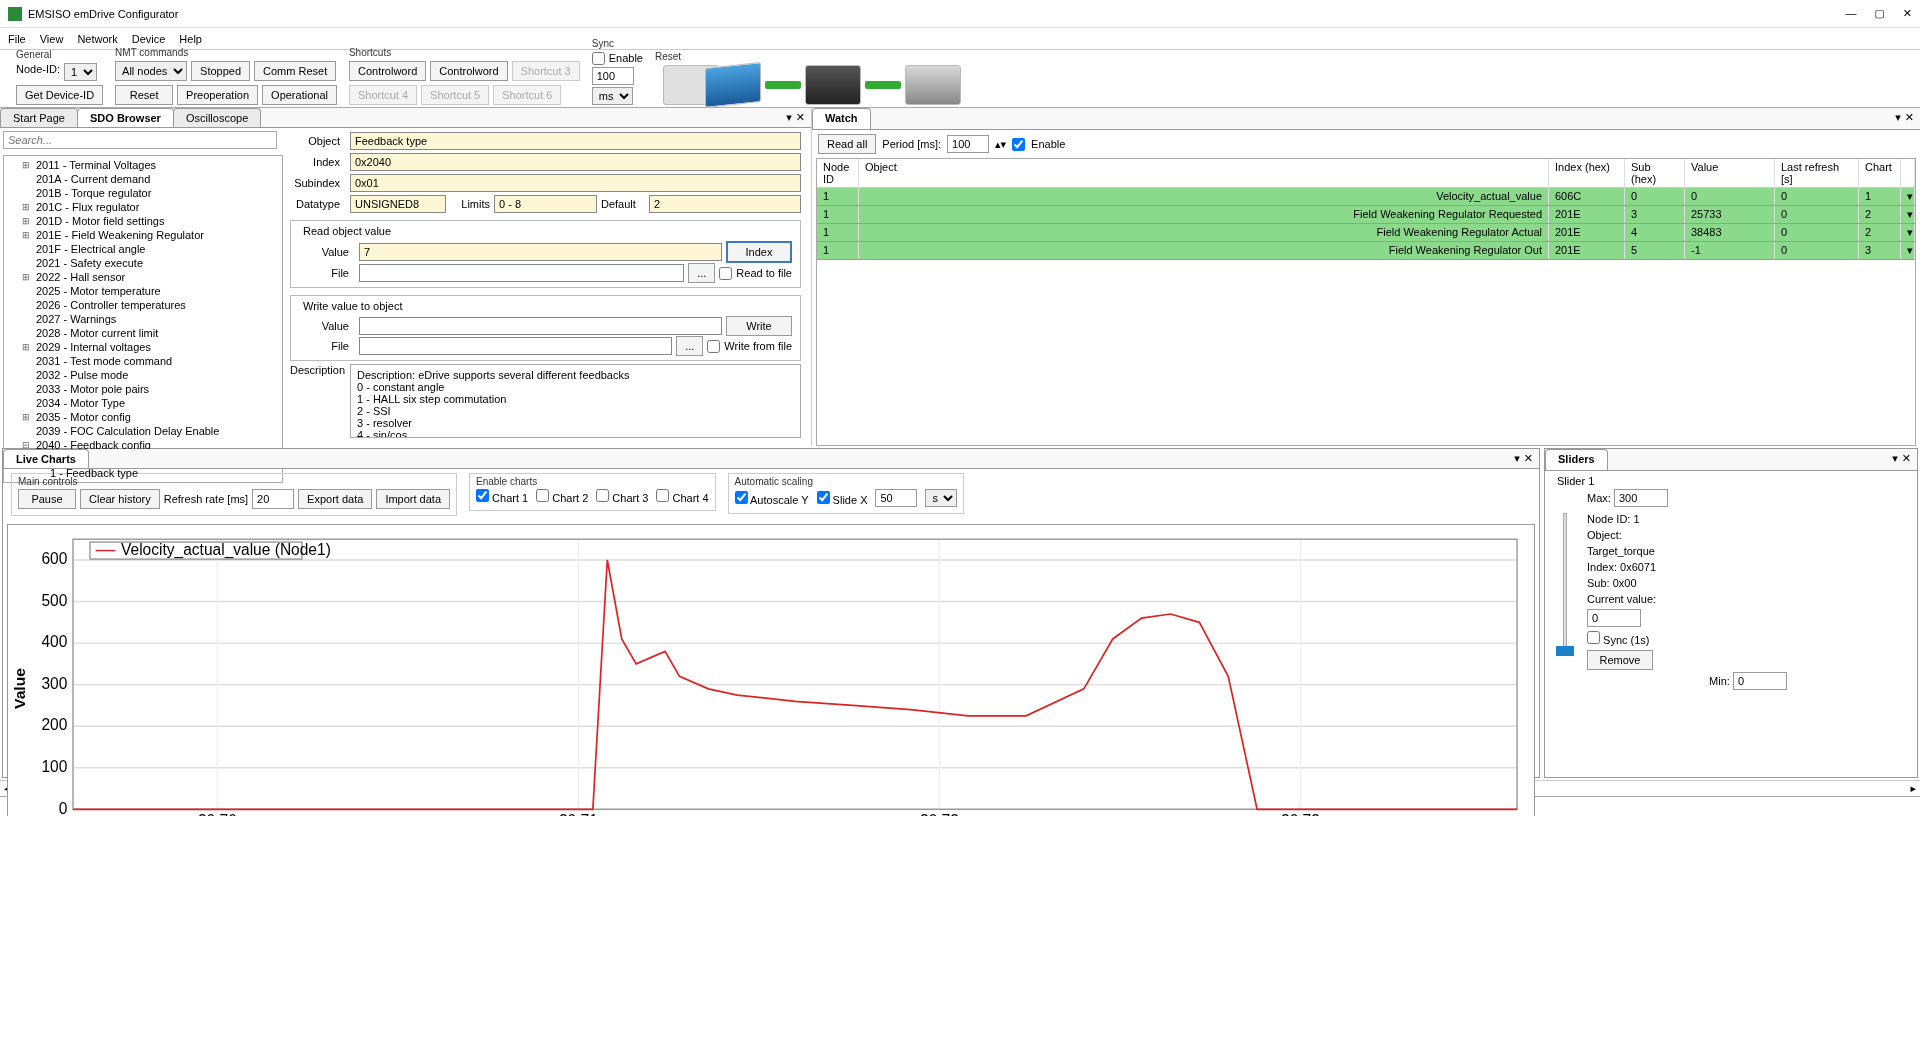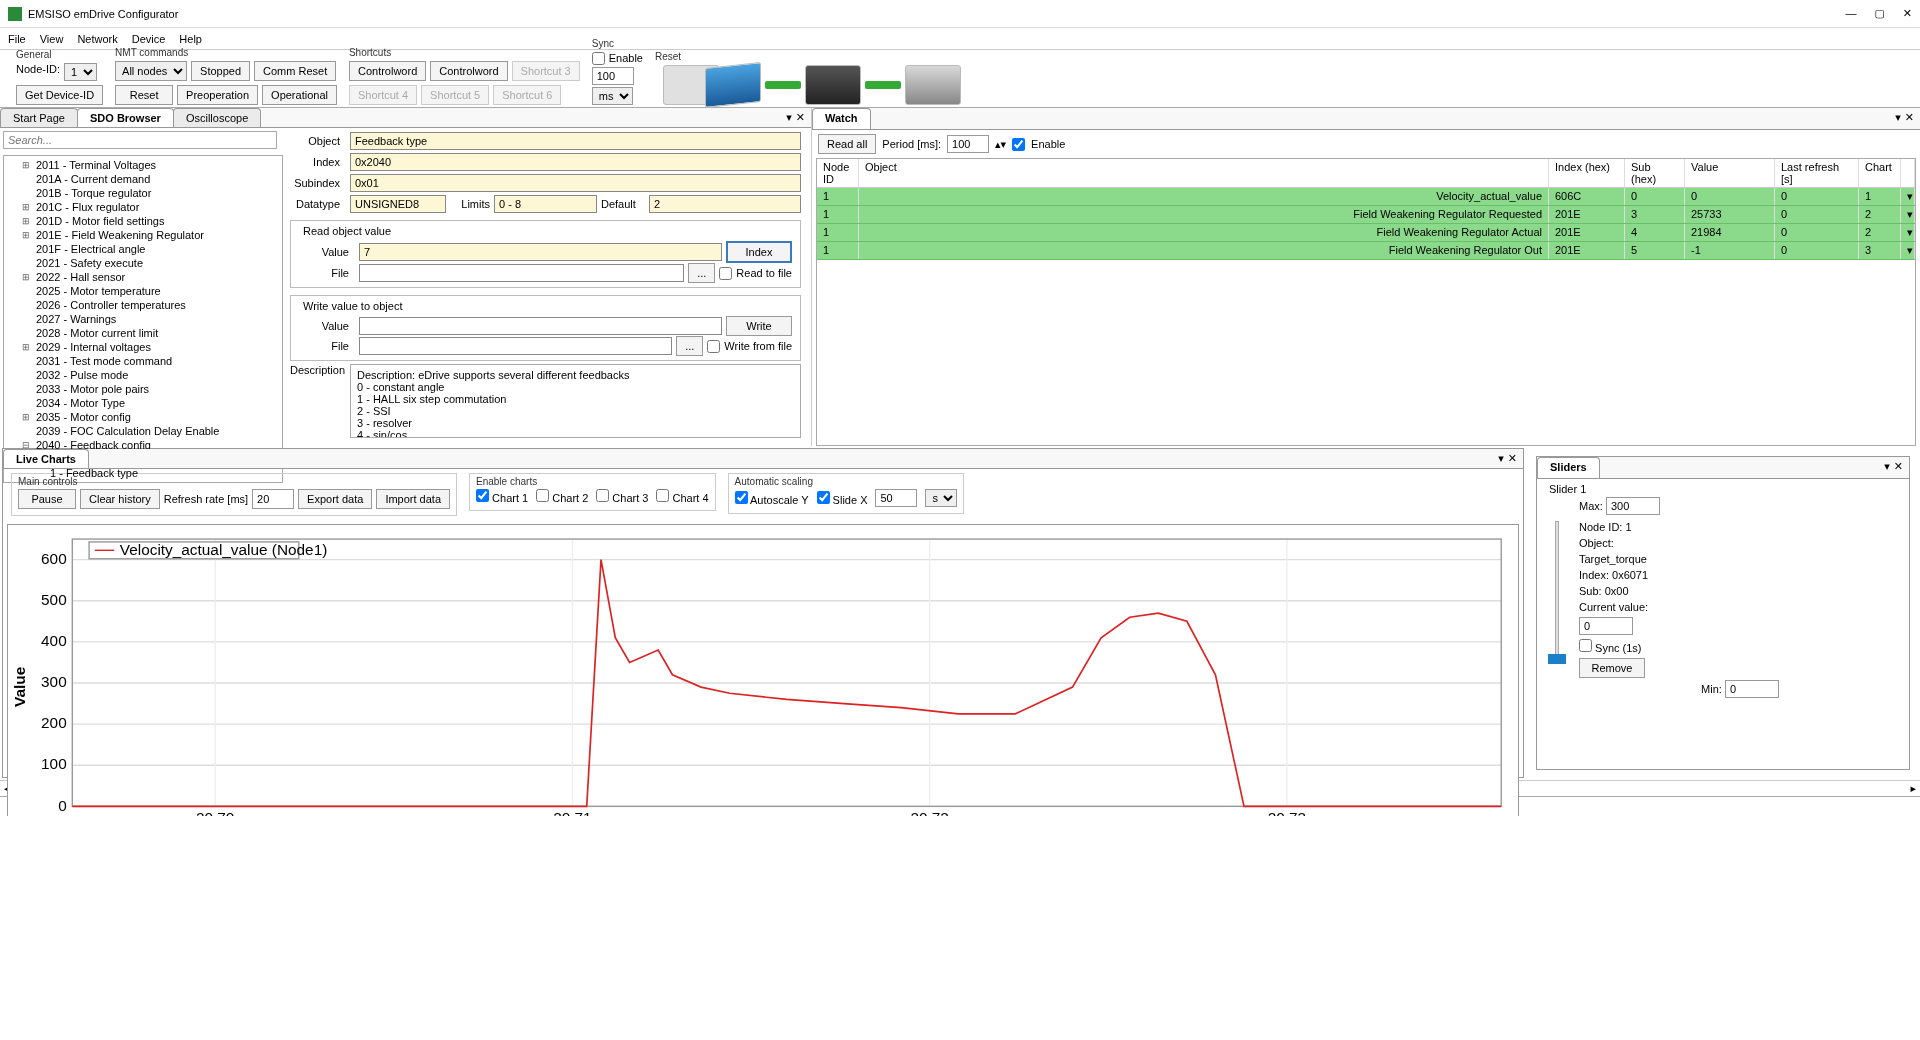--- a/index.html
+++ b/index.html
@@ -59,21 +59,21 @@
 .wt-row { display:flex; background:#8bd98b; border-bottom:1px solid #6bbf6b;}
 .c-node{width:42px;} .c-obj{flex:1;text-align:right;} .c-idx{width:76px;} .c-sub{width:60px;} .c-val{width:90px;} .c-ref{width:84px;} .c-ch{width:42px;} .c-dd{width:14px;}
 
 .lower-row { display:flex; height:334px;}
 .charts-pane { flex:1; display:flex; flex-direction:column; border:1px solid #999; margin:2px;}
 .charts-ctrls { display:flex; gap:12px; padding:4px 8px; align-items:flex-start;}
 .cgroup{border:1px solid #ccc; padding:2px 6px 6px 6px;}
 .cgroup .cl{font-size:10px; color:#333; margin-bottom:2px;}
 .chartarea { flex:1; border:1px solid #999; margin:4px; position:relative; background:#fff;}
 svg{width:100%;height:100%;}
-.sliders-pane { width:374px; border:1px solid #999; margin:10px; padding:4px 8px;}
+.sliders-pane { width:374px; border:1px solid #999; margin:2px; padding:4px 8px;}
 .statusbar{height:20px;border-top:1px solid #aaa;display:flex;align-items:center;padding:0 8px;gap:120px;}
 .statusbar .ok{color:#1a8a1a;font-weight:bold;}
 </style>
 </head>
 <body>
 
 <div class="titlebar">
   <div class="logo"></div>
   <div class="title">EMSISO emDrive Configurator</div>
   <div class="winbtns">
@@ -307,21 +307,21 @@
             <div class="c-val">25733</div>
             <div class="c-ref">0</div>
             <div class="c-ch">2</div>
             <div class="c-dd">▾</div>
           </div>
           <div class="wt-row">
             <div class="c-node">1</div>
             <div class="c-obj">Field Weakening Regulator Actual</div>
             <div class="c-idx">201E</div>
             <div class="c-sub">4</div>
-            <div class="c-val">21984</div>
+            <div class="c-val">38483</div>
             <div class="c-ref">0</div>
             <div class="c-ch">2</div>
             <div class="c-dd">▾</div>
           </div>
           <div class="wt-row">
             <div class="c-node">1</div>
             <div class="c-obj">Field Weakening Regulator Out</div>
             <div class="c-idx">201E</div>
             <div class="c-sub">5</div>
             <div class="c-val">-1</div>

